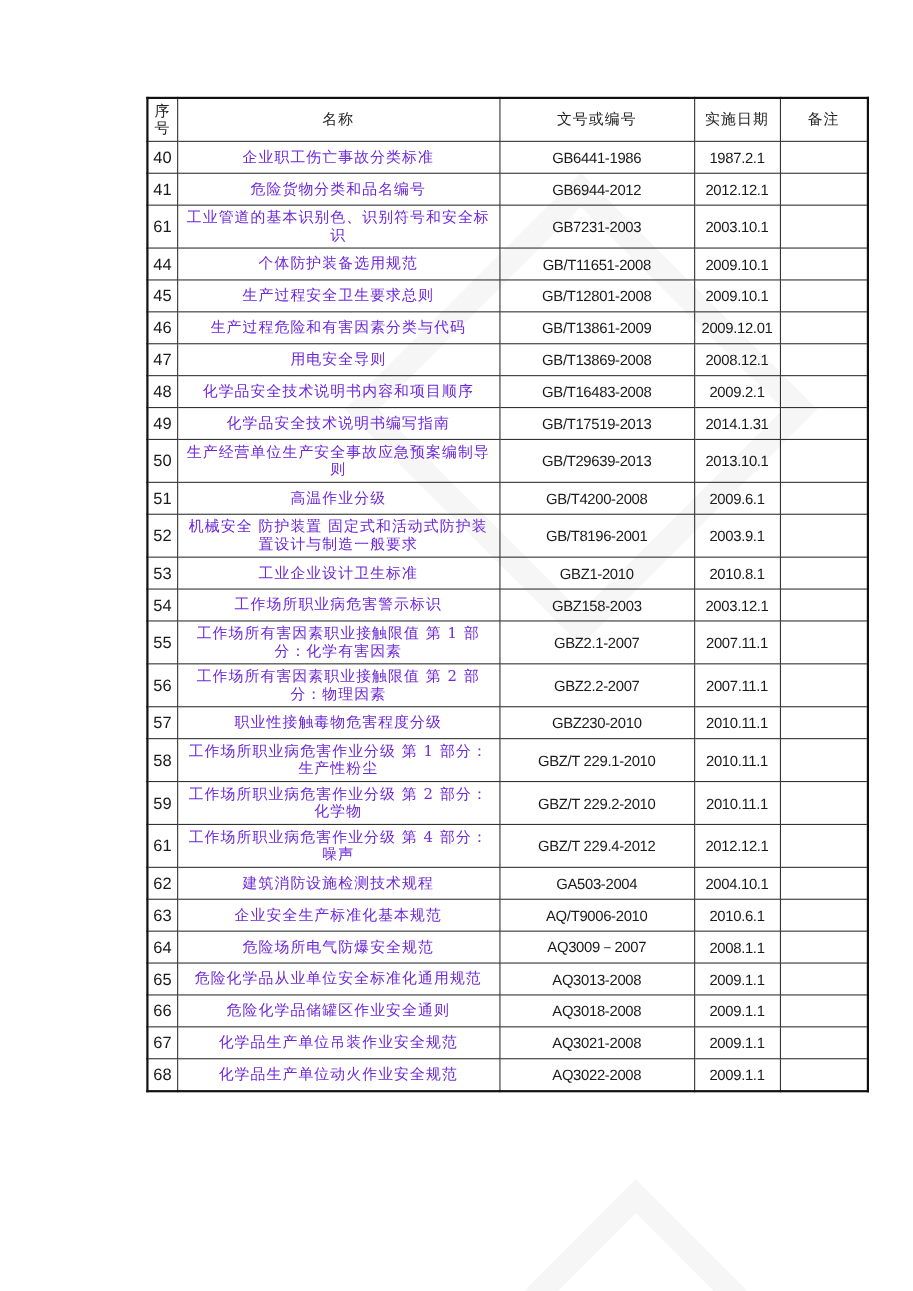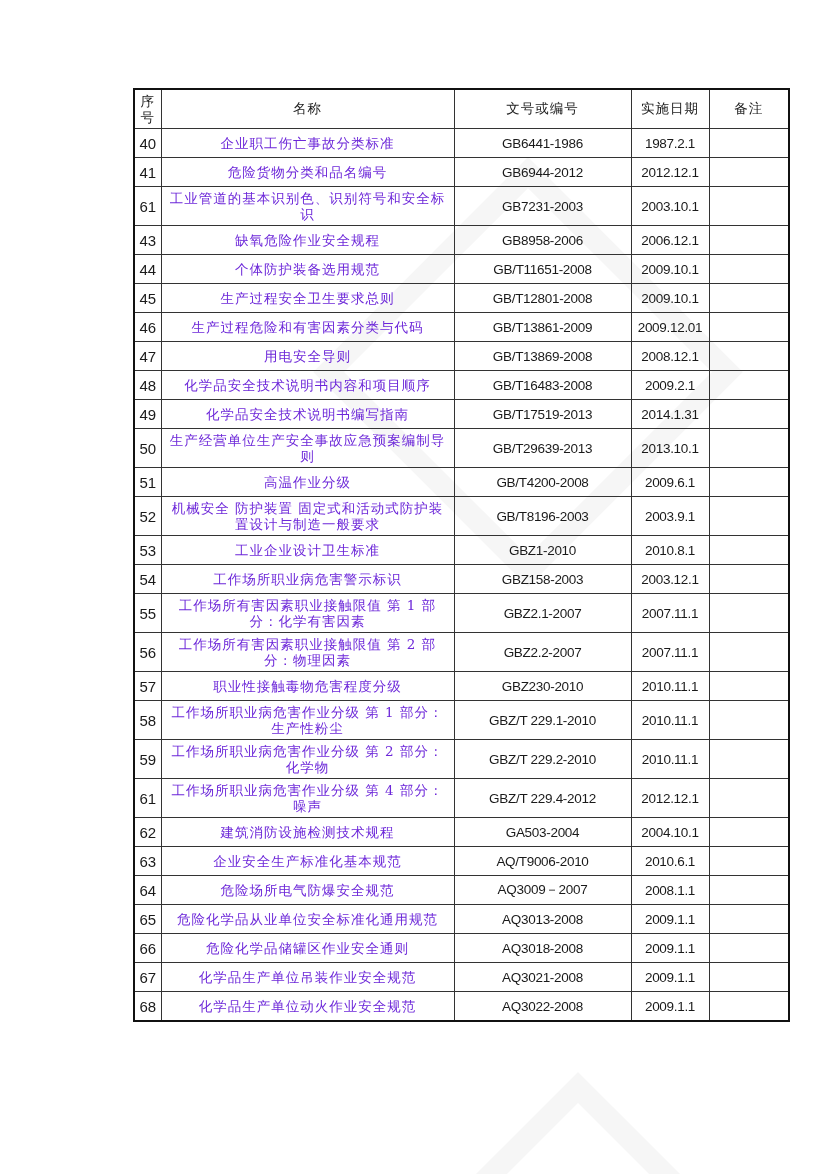--- a/index.html
+++ b/index.html
@@ -127,27 +127,20 @@
           <td class="cell-note"></td>
         </tr>
         <tr class="row-double">
           <td class="cell-no">61</td>
           <td class="cell-name">工业管道的基本识别色、识别符号和安全标识</td>
           <td class="cell-code">GB7231-2003</td>
           <td class="cell-date">2003.10.1</td>
           <td class="cell-note"></td>
         </tr>
         <tr class="row-single">
-          <td class="cell-no">43</td>
-          <td class="cell-name">缺氧危险作业安全规程</td>
-          <td class="cell-code">GB8958-2006</td>
-          <td class="cell-date">2006.12.1</td>
-          <td class="cell-note"></td>
-        </tr>
-        <tr class="row-single">
           <td class="cell-no">44</td>
           <td class="cell-name">个体防护装备选用规范</td>
           <td class="cell-code">GB/T11651-2008</td>
           <td class="cell-date">2009.10.1</td>
           <td class="cell-note"></td>
         </tr>
         <tr class="row-single">
           <td class="cell-no">45</td>
           <td class="cell-name">生产过程安全卫生要求总则</td>
           <td class="cell-code">GB/T12801-2008</td>
@@ -192,21 +185,21 @@
         <tr class="row-single">
           <td class="cell-no">51</td>
           <td class="cell-name">高温作业分级</td>
           <td class="cell-code">GB/T4200-2008</td>
           <td class="cell-date">2009.6.1</td>
           <td class="cell-note"></td>
         </tr>
         <tr class="row-double">
           <td class="cell-no">52</td>
           <td class="cell-name">机械安全 防护装置 固定式和活动式防护装置设计与制造一般要求</td>
-          <td class="cell-code">GB/T8196-2003</td>
+          <td class="cell-code">GB/T8196-2001</td>
           <td class="cell-date">2003.9.1</td>
           <td class="cell-note"></td>
         </tr>
         <tr class="row-single">
           <td class="cell-no">53</td>
           <td class="cell-name">工业企业设计卫生标准</td>
           <td class="cell-code">GBZ1-2010</td>
           <td class="cell-date">2010.8.1</td>
           <td class="cell-note"></td>
         </tr>

